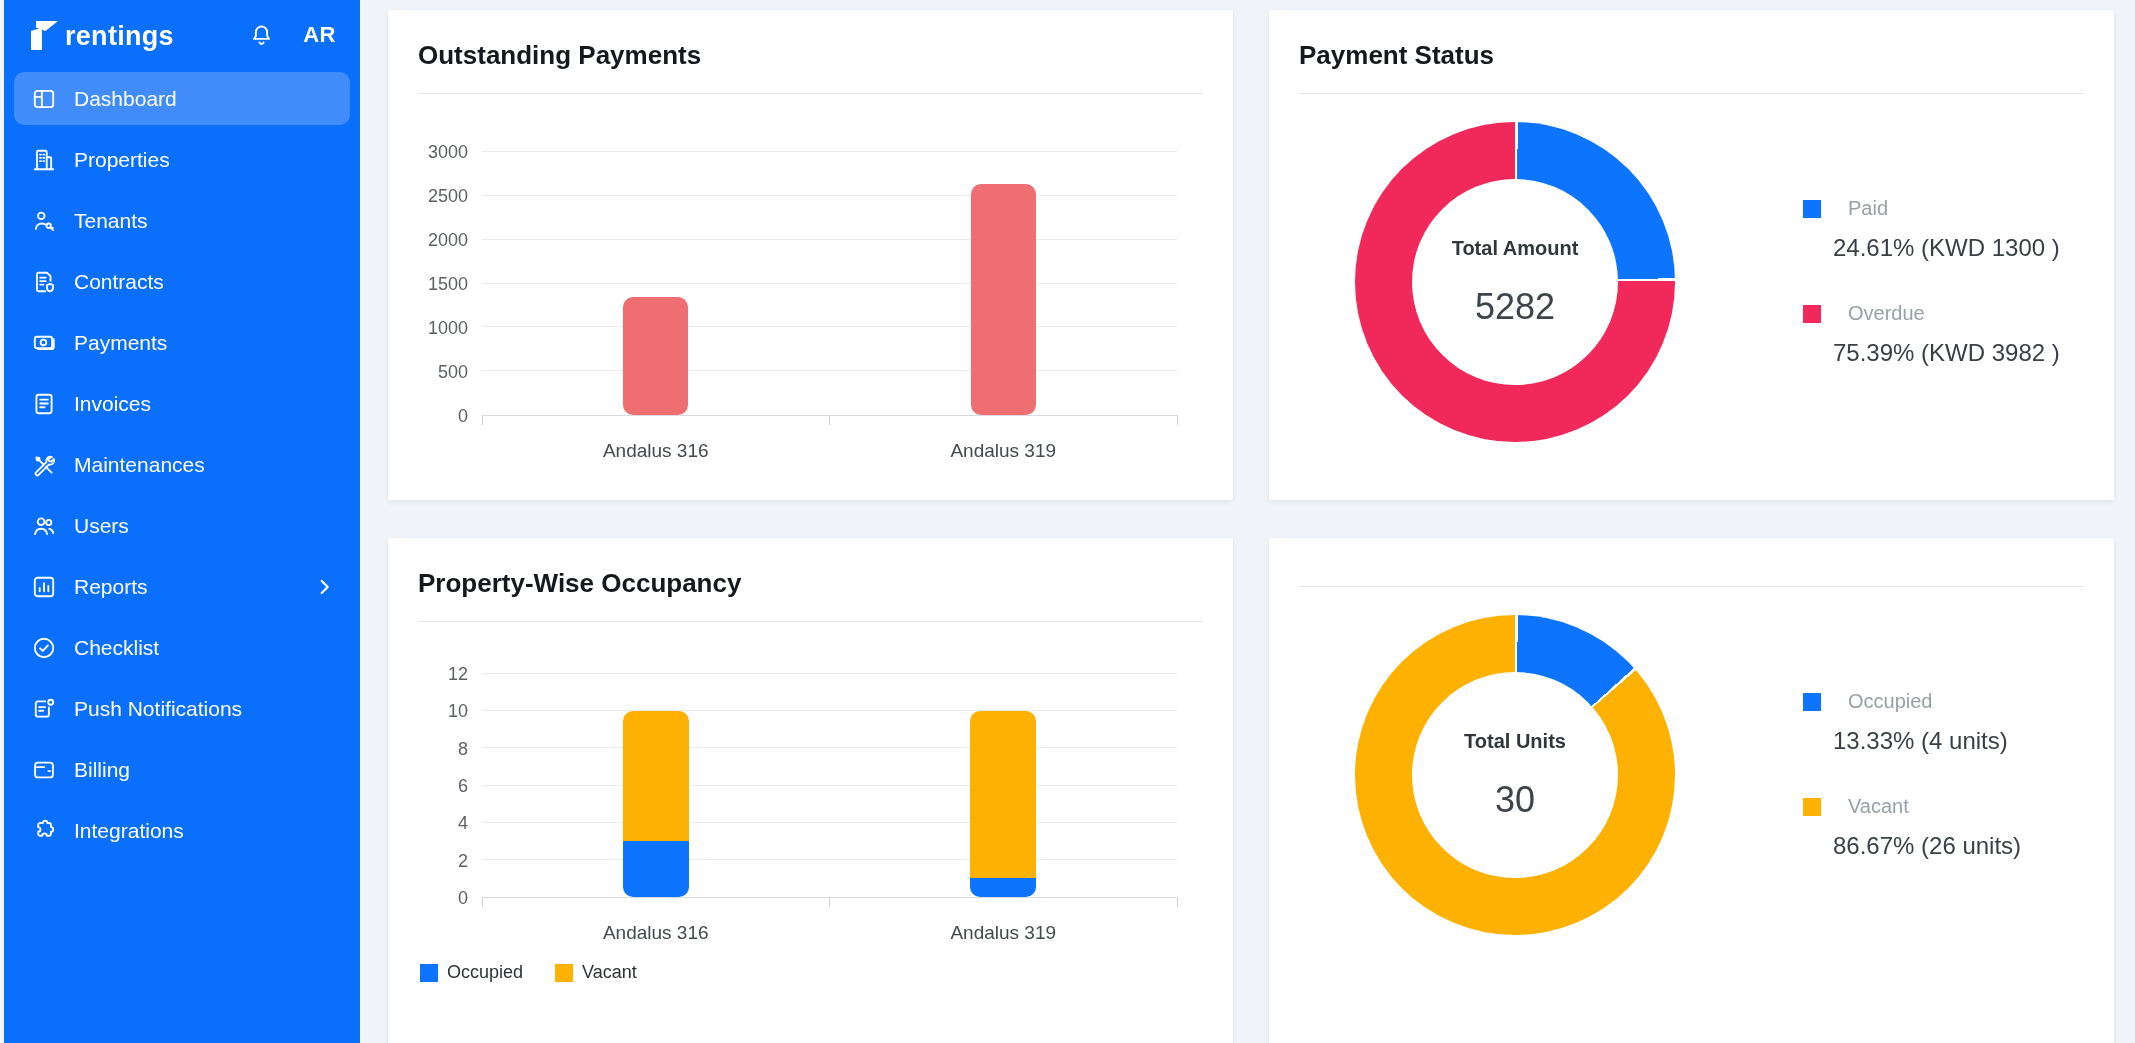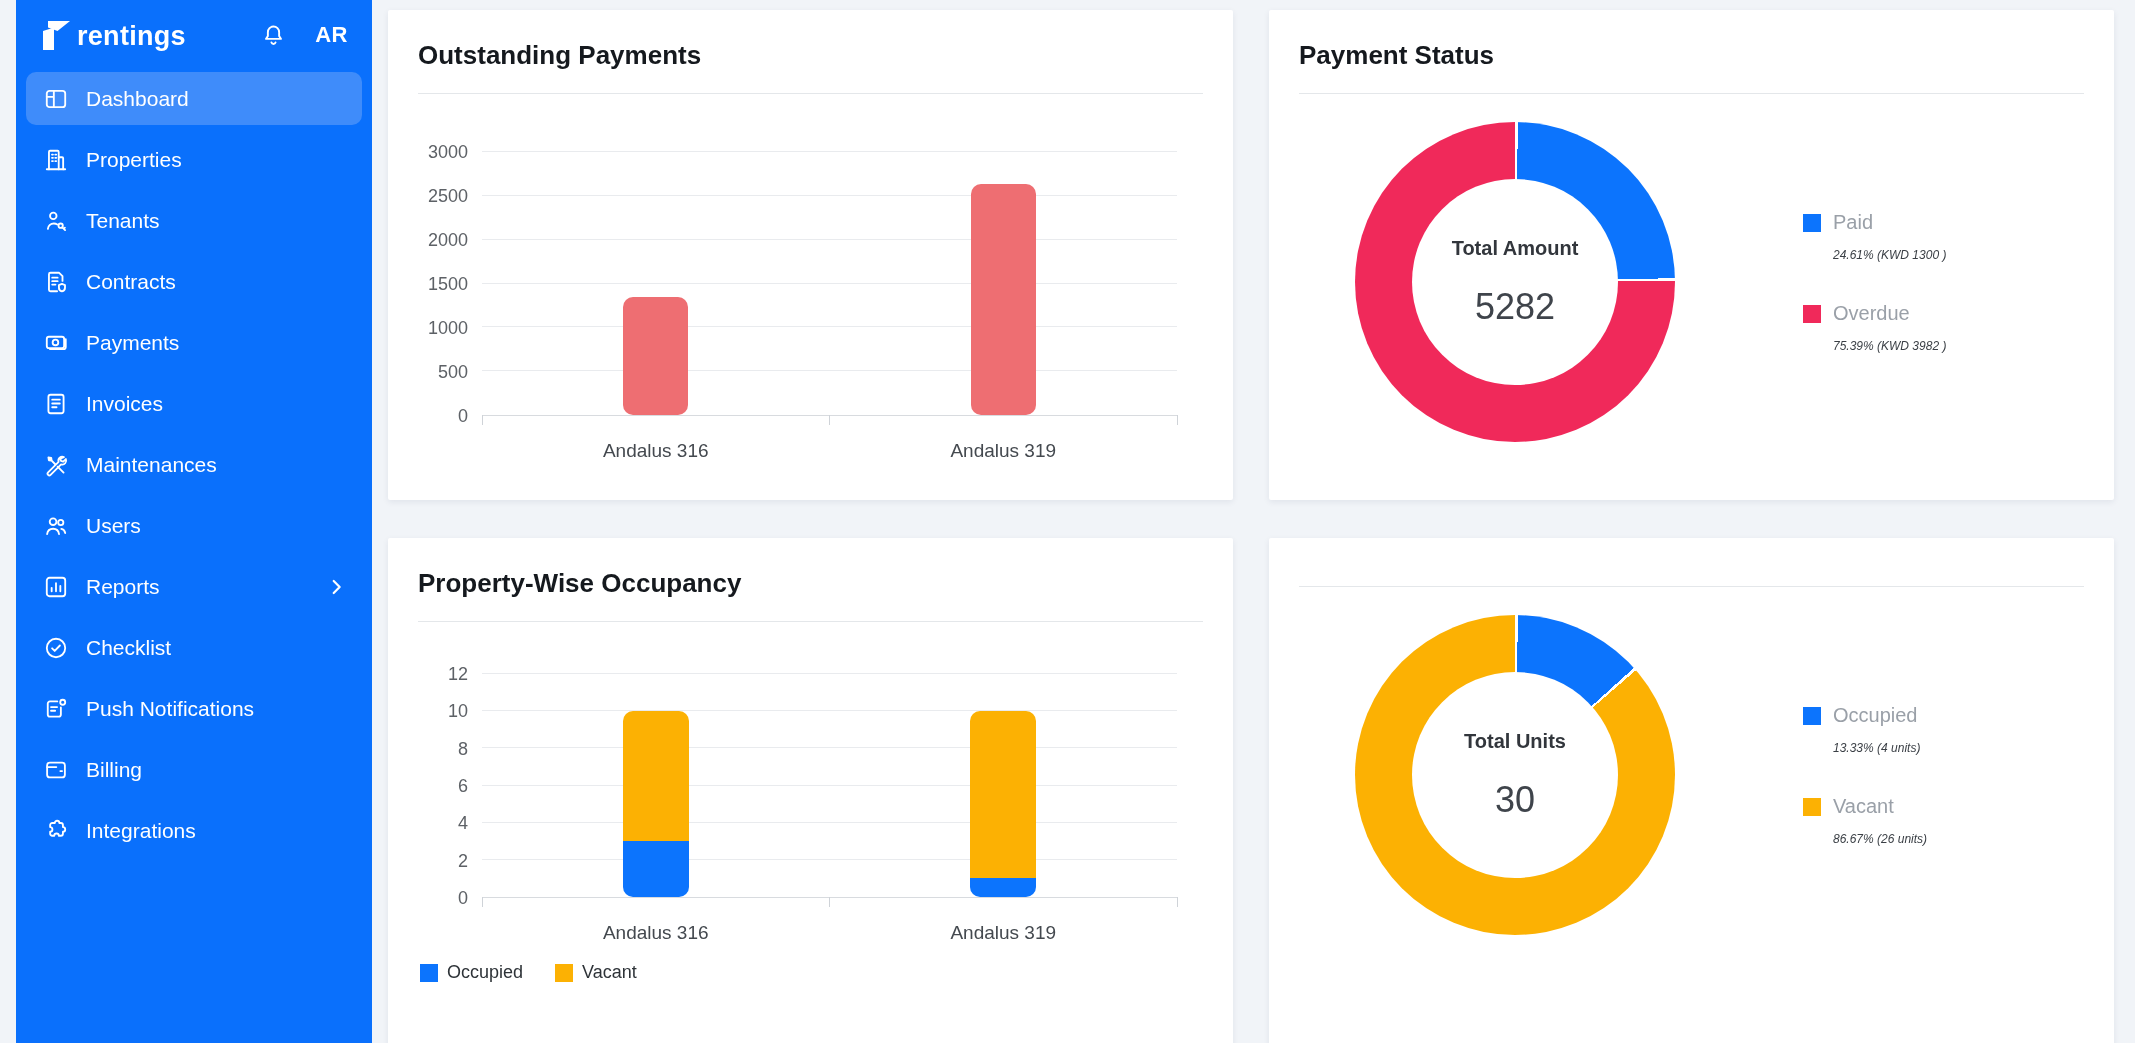--- a/index.html
+++ b/index.html
@@ -1,20 +1,20 @@
 <!DOCTYPE html>
 <html><head>
 <meta charset="utf-8">
 <style>
   * { box-sizing: border-box; }
   html,body { margin:0; padding:0; background:#f1f4f8; font-family:"Liberation Sans", sans-serif; }
   body { width:2135px; height:1043px; overflow:hidden; }
 
   
-  .sidebar { position:fixed; left:16px; top:0; bottom:0; width:356px; background:#0a70fc; color:#fff; padding:16px 10px; z-index:5; }
+  .sidebar { position:fixed; left:4px; top:0; bottom:0; width:356px; background:#0a70fc; color:#fff; padding:16px 10px; z-index:5; }
   .side-header { display:flex; align-items:center; padding:4px 14px 22px 14px; }
   .logo { display:flex; align-items:flex-end; gap:7px; }
   .logo-text { font-size:27px; font-weight:600; letter-spacing:.3px; line-height:1; }
   .spacer { flex:1; }
   .bell-btn { display:flex; margin-right:28px; cursor:pointer; }
   .initials { font-weight:700; font-size:22px; letter-spacing:.5px; }
   .nav { }
   .side-item { display:flex; align-items:center; gap:17px; height:53px; padding:0 17px; margin-bottom:8px;
                border-radius:10px; font-size:21px; cursor:pointer; position:relative; }
   .side-item.active { background:#3f8cfa; }
@@ -54,23 +54,23 @@
   
   .donut-row { display:flex; align-items:center; margin-top:28px; }
   .donut { width:320px; height:320px; border-radius:50%; position:relative; margin-left:56px; flex:none; }
   .donut-hole { position:absolute; inset:57px; background:#fff; border-radius:50%;
                 display:flex; flex-direction:column; align-items:center; justify-content:center; gap:26px; }
   .dc-label { font-size:20px; font-weight:700; color:#32363c; }
   .dc-value { font-size:36px; color:#3f444b; }
   .donut-legend { margin-left:128px; }
   .dl-entry { margin-bottom:10px; }
   .dl-entry:last-child { margin-bottom:0;margin-top:40px; }
-  .dl-head { display:flex; align-items:center; gap:12px; }
+  .dl-head { display:flex; align-items:center; gap:27px; }
   .dl-label { font-size:20px; color:#9aa0a8; }
-  .dl-value { margin:14px 0 20px 30px; font-size:12px; color:#3a3f45;font-style:italic; }
+  .dl-value { margin:14px 0 20px 30px; font-size:24px; color:#3a3f45; }
   .dl-entry:last-child .dl-value { margin-bottom:0; }
 </style>
 </head>
 <body>
 
 <aside class="sidebar">
   <div class="side-header">
     <div class="logo">
       <span style="display:flex">
         <svg width="30" height="30" viewBox="0 0 30 30">

